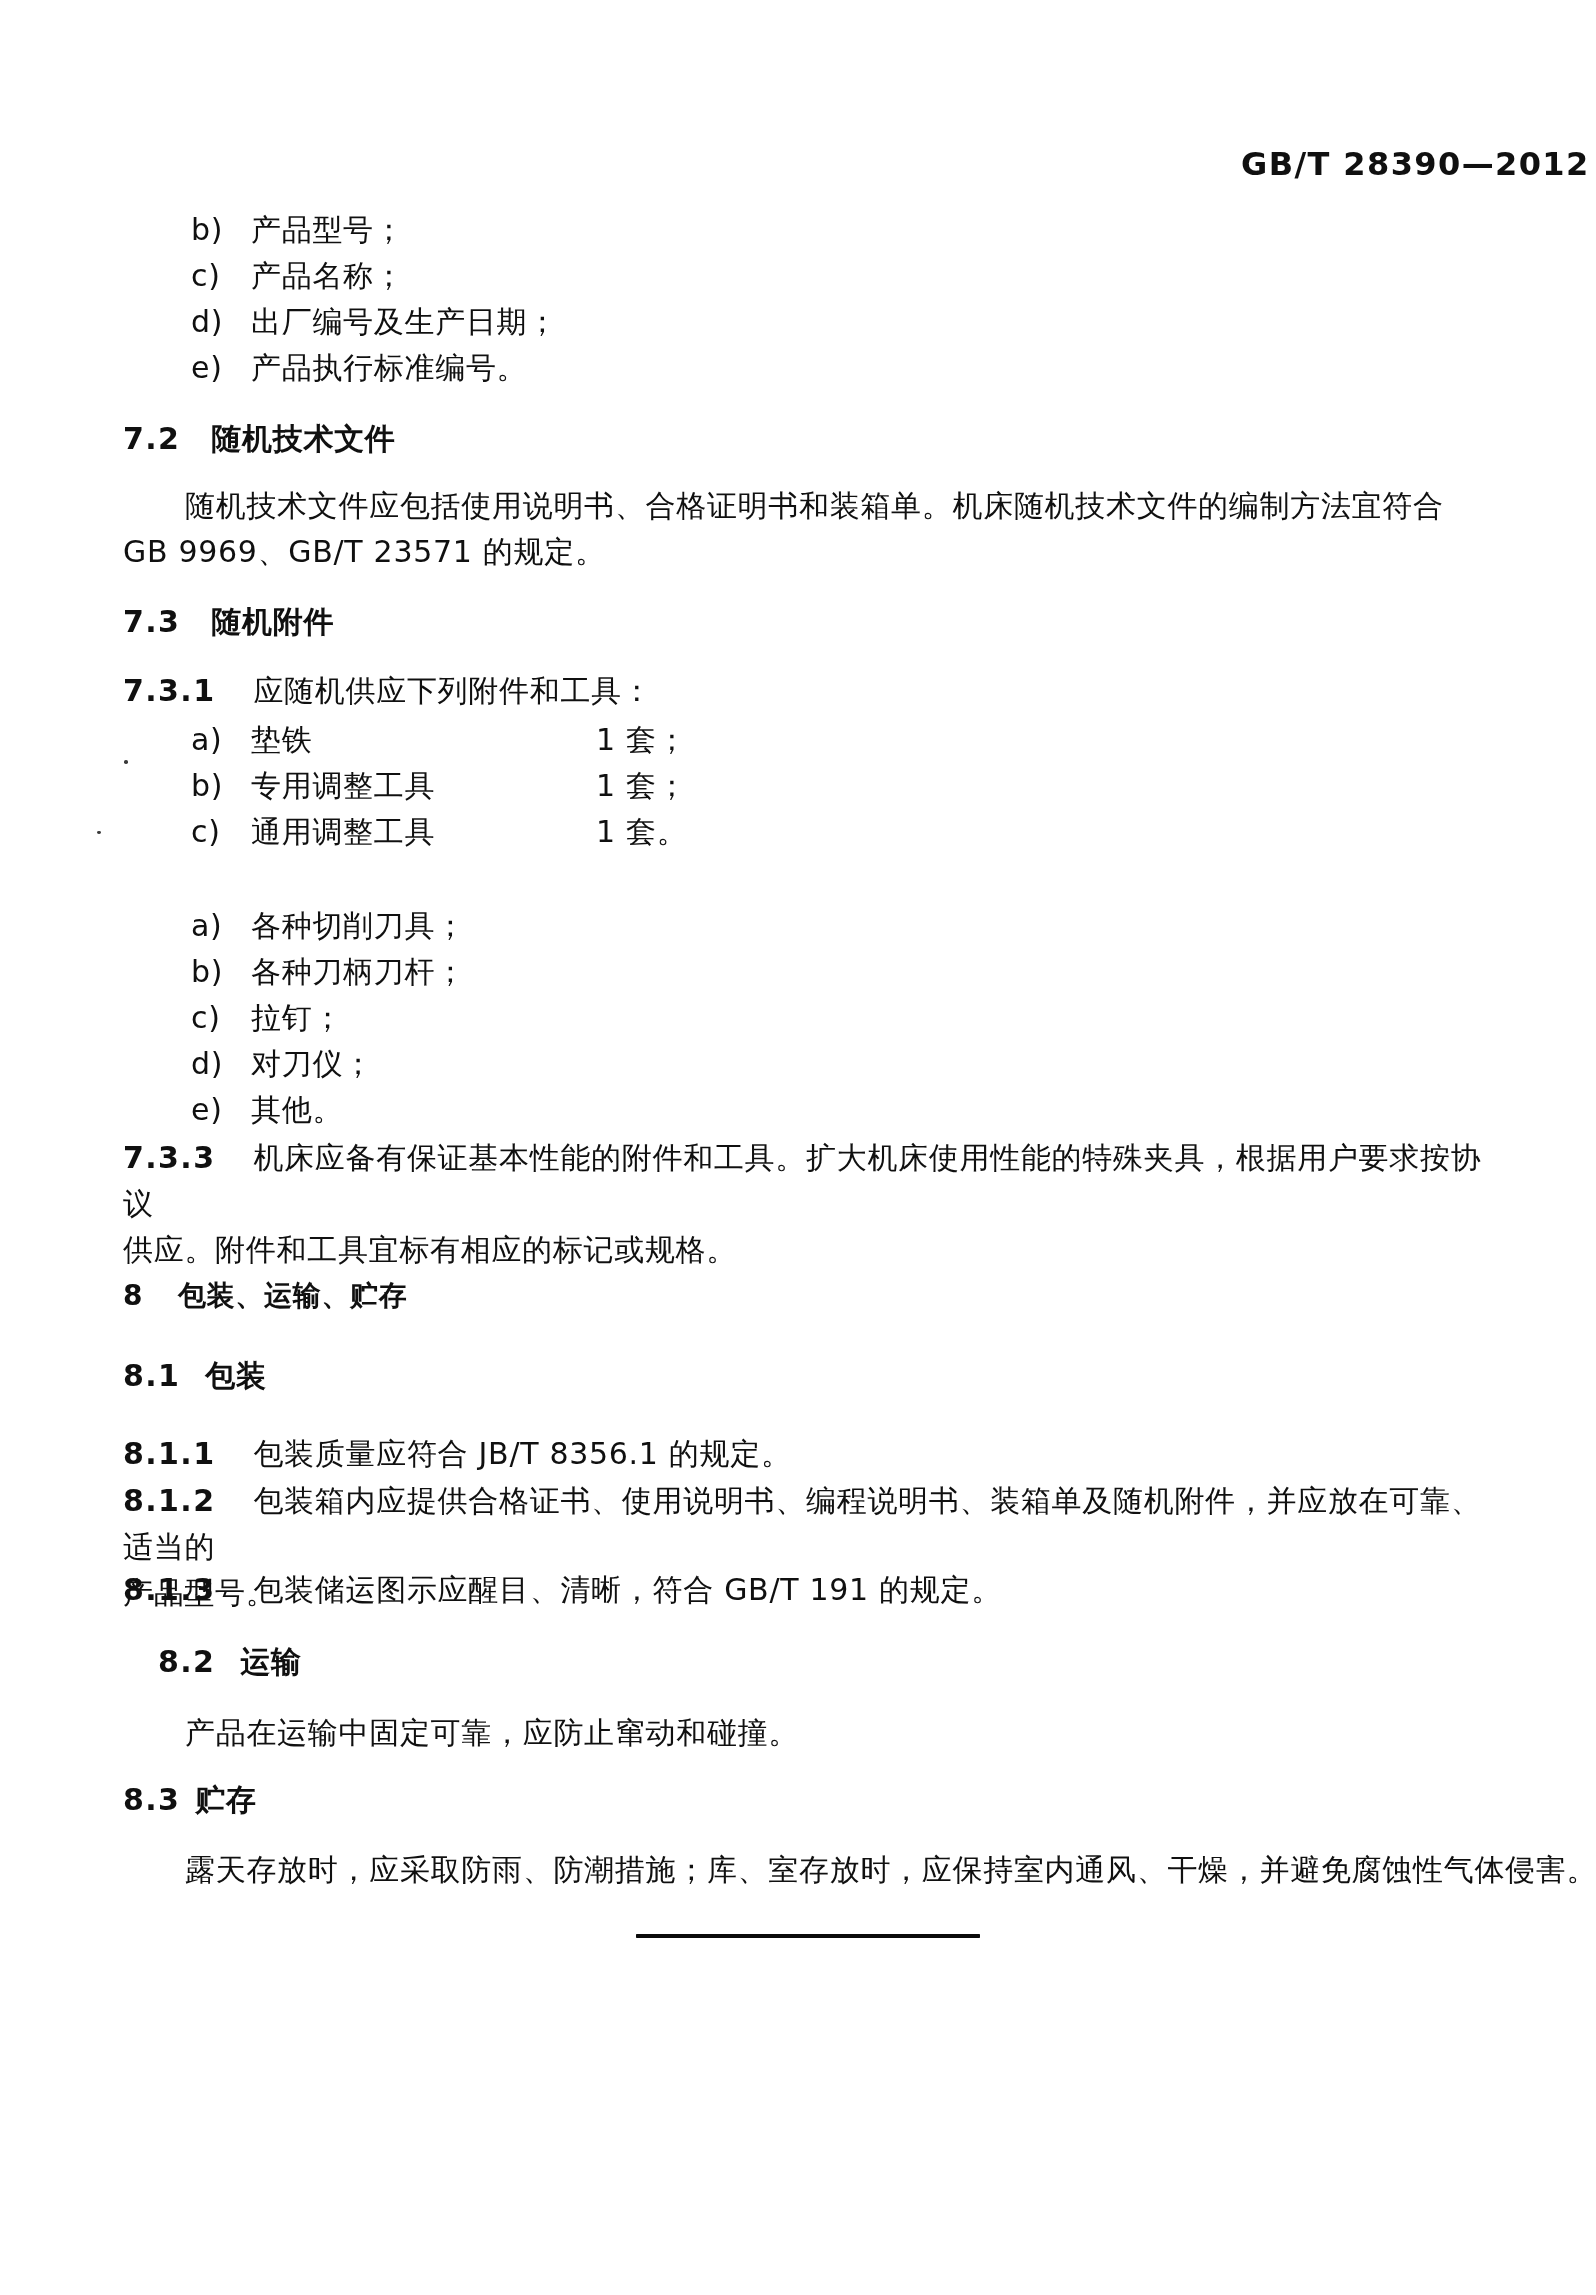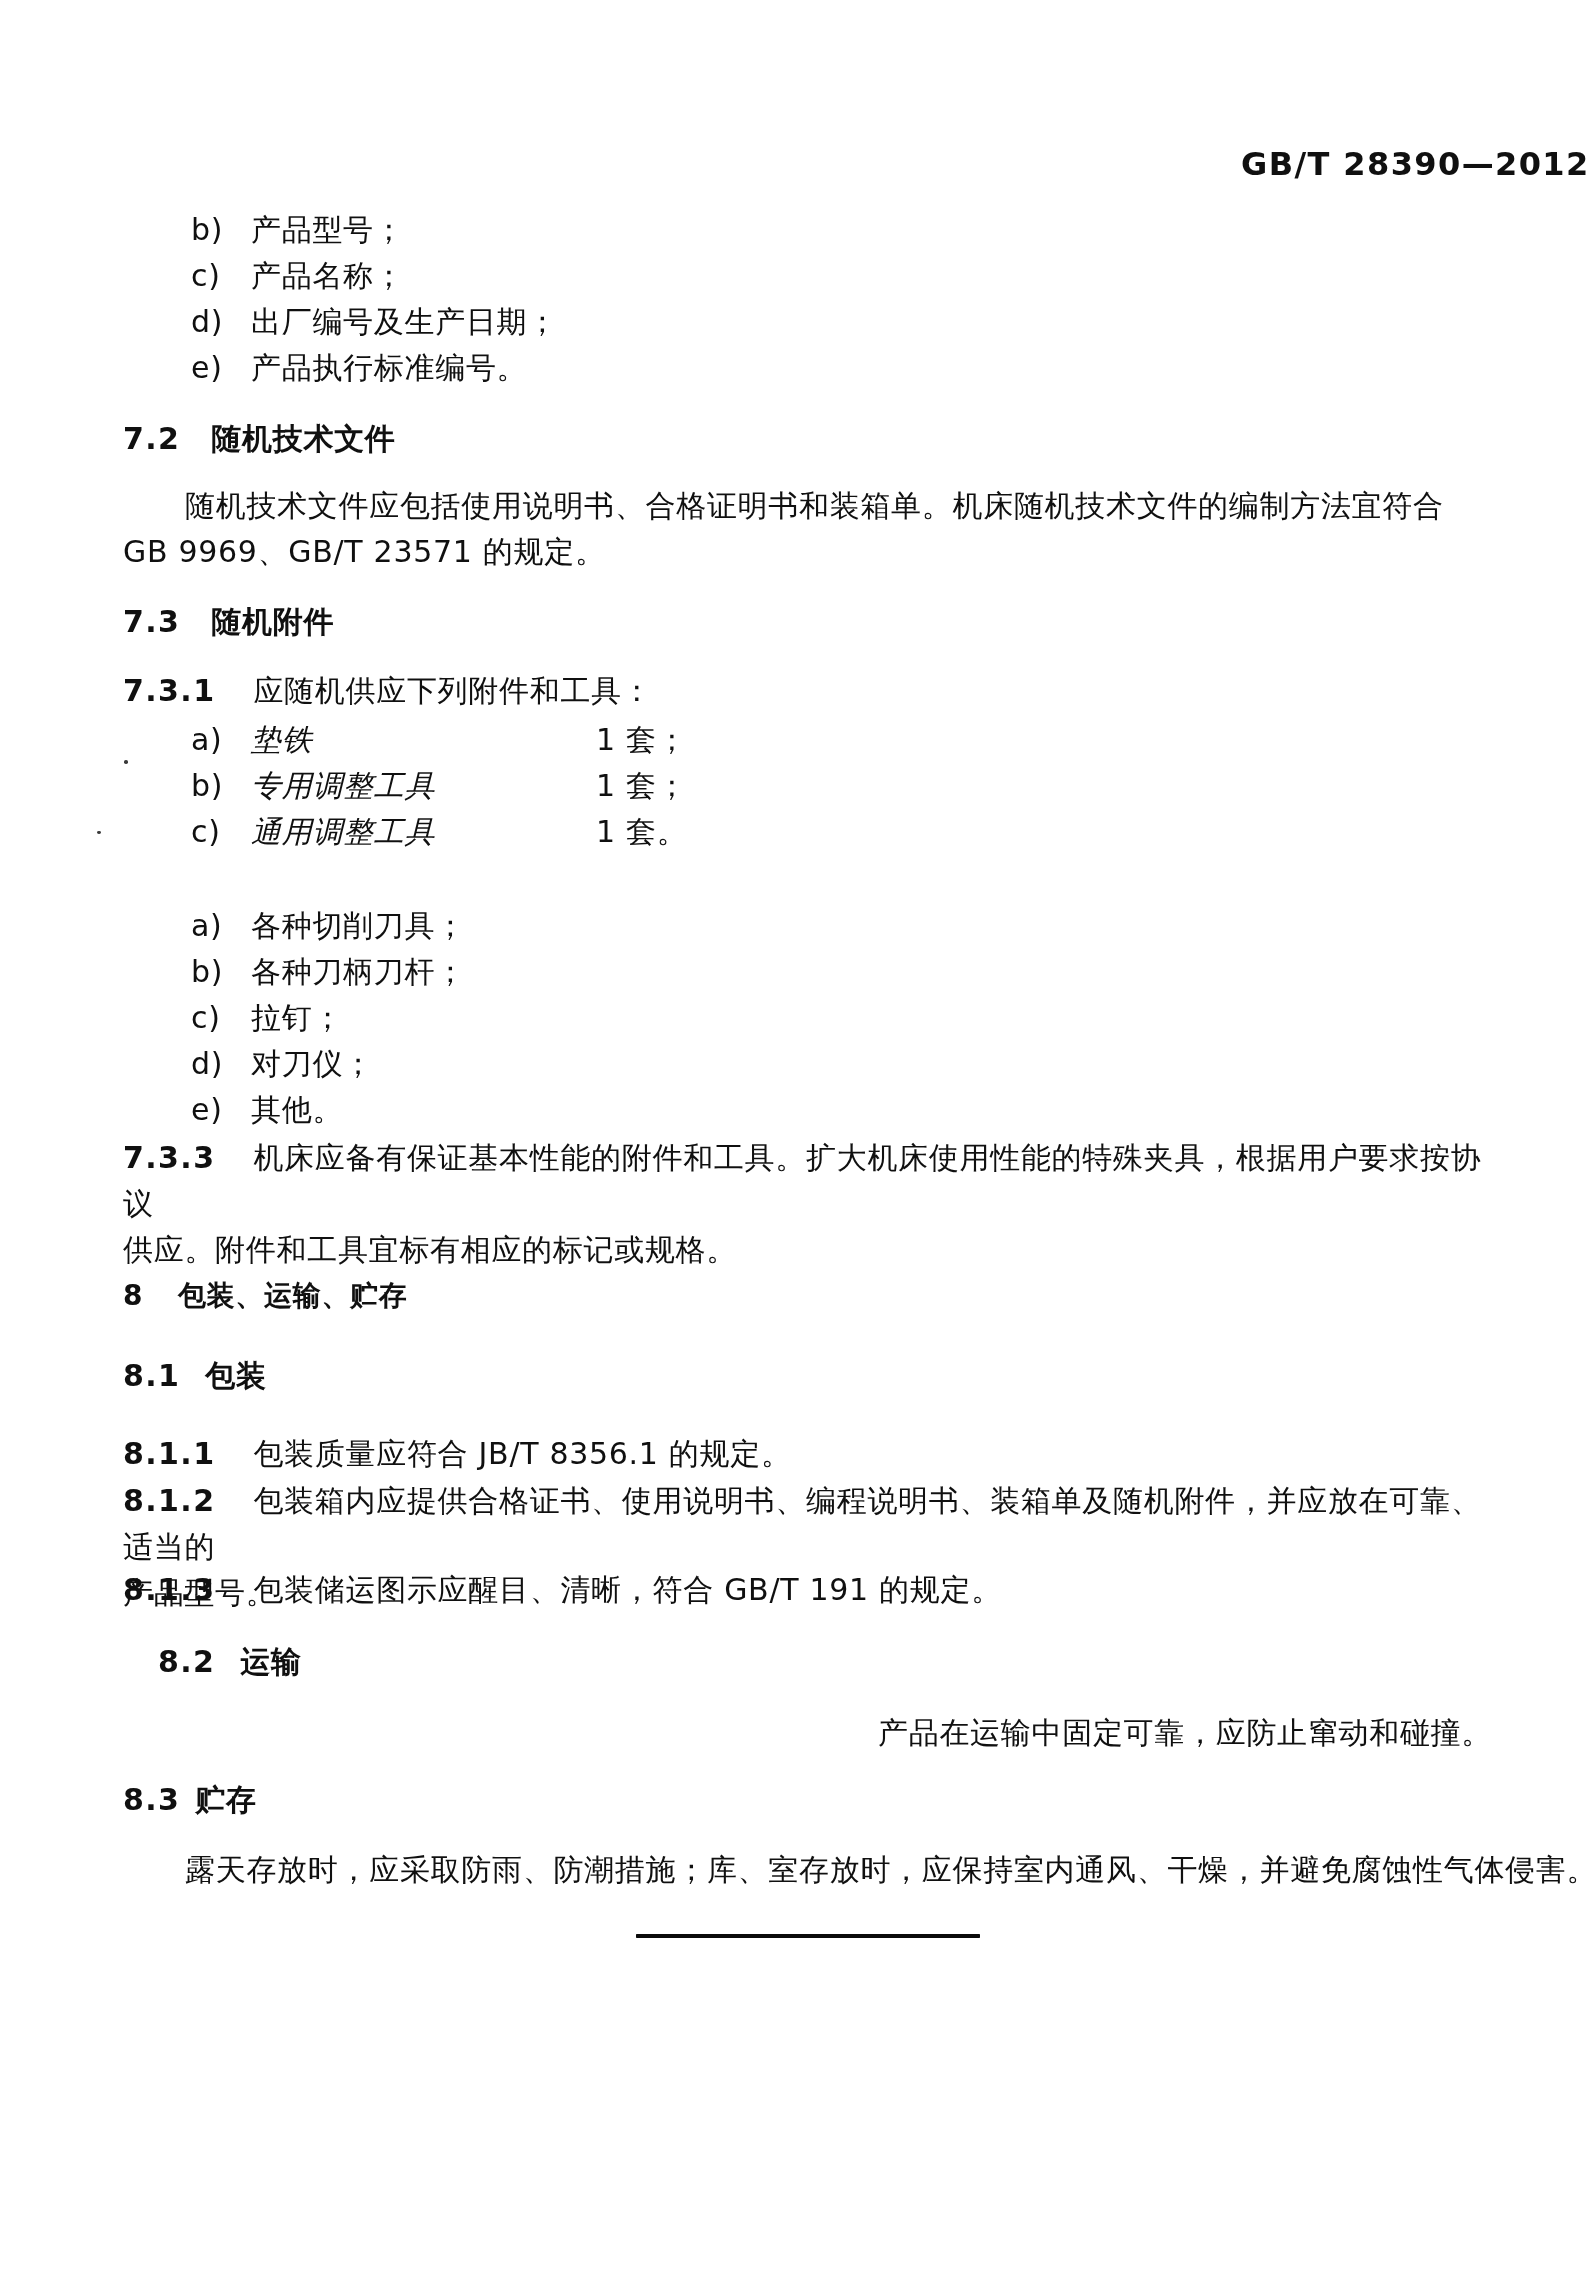--- a/index.html
+++ b/index.html
@@ -24,21 +24,21 @@
   .h-top{font-size:28px;}
   .numpara{left:123px;width:1369px;line-height:46px;}
   .numpara .num{font-weight:bold;letter-spacing:1.4px;margin-right:38px;}
   .para{left:123px;width:1369px;line-height:46px;text-align:left;}
   .ind{text-indent:62px;}
   .nowrap{white-space:nowrap;}
   .list{left:191px;}
   .li{display:flex;height:46px;line-height:46px;align-items:flex-start;}
   .li .lt{flex:none;width:60px;}
   .li .tx{flex:none;}
-  .li .tx-fixed{flex:none;width:345px;font-style:italic;}
+  .li .tx-fixed{flex:none;width:345px;}
   .li .qty{flex:none;}
   .endrule{
     top:1934px;left:636px;width:344px;height:3.5px;
     background:#0a0a0a;border-radius:0.7px;
   }
   .speck{position:absolute;background:#3a3a3a;border-radius:50%;}
   .sp1{top:760px;left:124px;width:3.5px;height:3.5px;}
   .sp2{top:831px;left:97px;width:3.5px;height:2.8px;}
 </style>
 </head>
@@ -152,21 +152,21 @@
   </div>
 
   <div class="abs numpara nowrap" style="top:1567px;">
     <span class="num">8.1.3</span><span>包装储运图示应醒目、清晰，符合 GB/T 191 的规定。</span>
   </div>
 
   <div class="abs heading" style="top:1642px;">
     <span class="num" style="margin-right:25px;margin-left:35px;">8.2</span><span>运输</span>
   </div>
 
-  <div class="abs para ind nowrap" style="top:1710px;text-align:right;">
+  <div class="abs para ind nowrap" style="top:1710px;">
     <span>产品在运输中固定可靠，应防止窜动和碰撞。</span>
   </div>
 
   <div class="abs heading" style="top:1780px;">
     <span class="num" style="margin-right:15px;">8.3</span><span>贮存</span>
   </div>
 
   <div class="abs para ind nowrap" style="top:1847px;">
     <span>露天存放时，应采取防雨、防潮措施；库、室存放时，应保持室内通风、干燥，并避免腐蚀性气体侵害。</span>
   </div>

